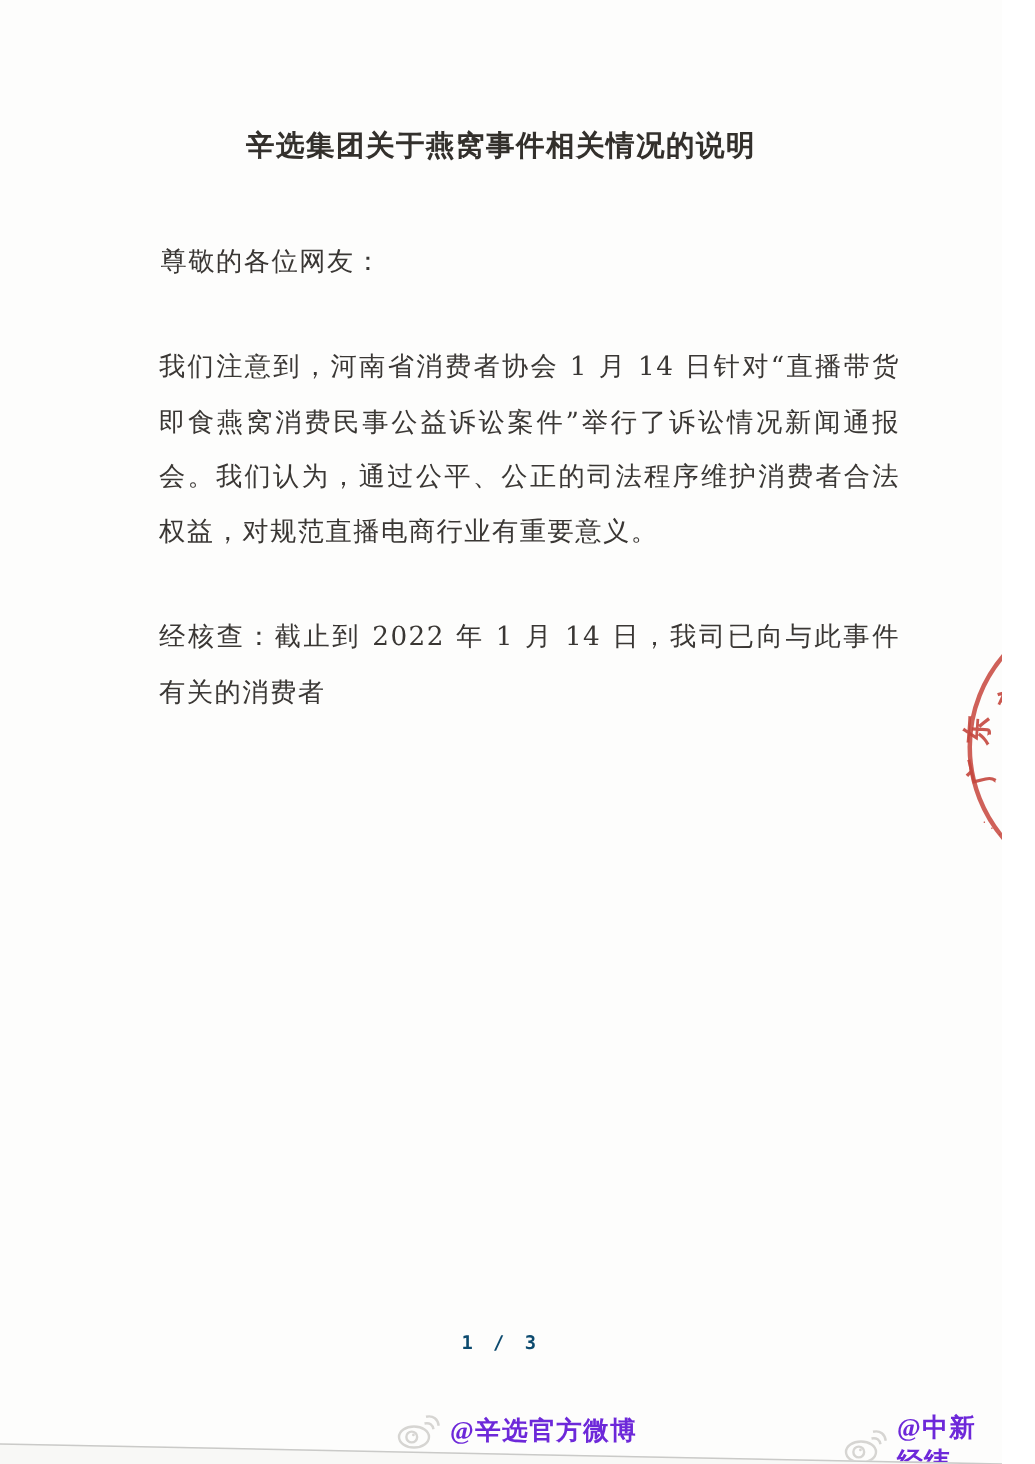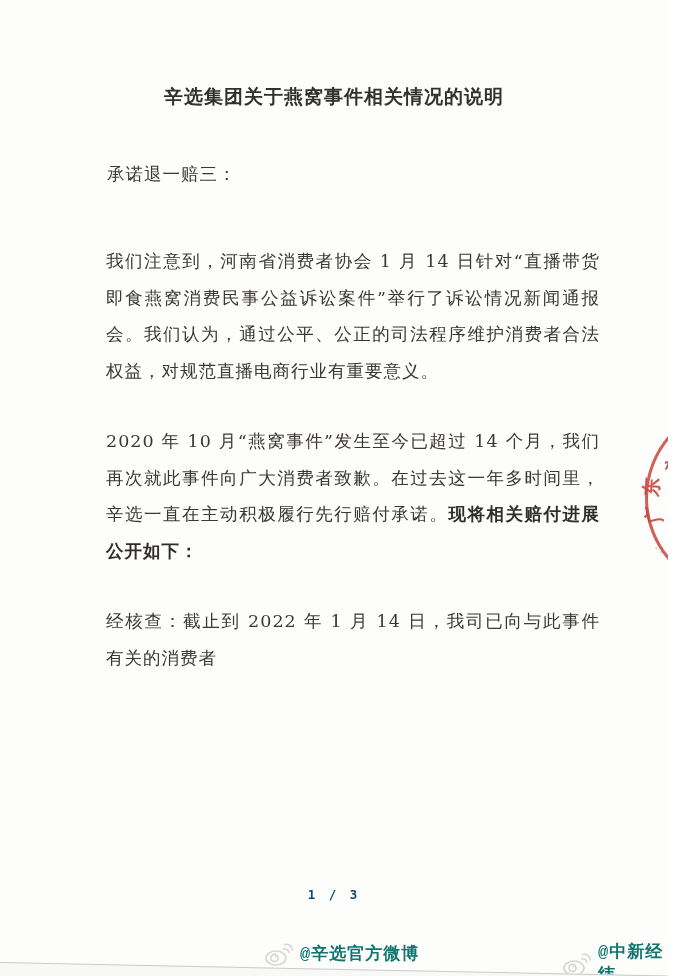--- a/index.html
+++ b/index.html
@@ -31,21 +31,21 @@
     font-size: 17.5px;
     letter-spacing: 1px;
     color: #3a3734;
   }
   .body-text {
     position: absolute;
     top: 227px; left: 106px;
     width: 494px;
   }
   .para {
-    margin: 16px 0 34px 0;
+    margin: 0 0 34px 0;
     font-size: 17.5px;
     line-height: 36.5px;
     letter-spacing: 1px;
     text-align: justify;
     text-align-last: left;
     color: #3a3734;
   }
   .para .bold { font-weight: bold; color: #312e2a; }
   .page-number {
     position: absolute;
@@ -84,25 +84,25 @@
     transform: rotate(39deg);
     transform-origin: left center;
     opacity: 0.85;
   }
   
   .watermark {
     position: absolute;
     display: flex;
     align-items: center;
     gap: 6px;
-    color: #0f766e;
+    color: #6d28d9;
     font-size: 17px;
     font-weight: bold;
     letter-spacing: 1px;
-    font-family: Liberation Mono, monospace;
+    font-family: Liberation Serif, serif;
     justify-content: flex-end;
   }
   .watermark-1 { left: 264px; top: 940px; }
   .watermark-2 { left: 562px; top: 940px; }
   .weibo-icon { flex: 0 0 auto; }
   
   .page-edge {
     position: absolute;
     left: -6px; top: 962px;
     width: 712px; height: 34px;
@@ -119,25 +119,24 @@
     border-radius: 50%;
   }
 </style>
 </head>
 <body>
 
 <div class="page">
 
   <h1 class="title">辛选集团关于燕窝事件相关情况的说明</h1>
 
-  <div class="salutation">承诺退一赔三：</div>
+  <div class="salutation">尊敬的各位网友：</div>
 
   <div class="body-text" id="paragraphs">
       <p class="para"><span>我们注意到，河南省消费者协会 1 月 14 日针对“直播带货即食燕窝消费民事公益诉讼案件”举行了诉讼情况新闻通报会。我们认为，通过公平、公正的司法程序维护消费者合法权益，对规范直播电商行业有重要意义。</span></p>
-      <p class="para"><span>2020 年 10 月“燕窝事件”发生至今已超过 14 个月，我们再次就此事件向广大消费者致歉。在过去这一年多时间里，辛选一直在主动积极履行先行赔付承诺。</span><span class="bold">现将相关赔付进展公开如下：</span></p>
       <p class="para"><span>经核查：截止到 2022 年 1 月 14 日，我司已向与此事件有关的消费者</span></p>
     </div>
 
   <div class="page-number">1 / 3</div>
 
   <div class="stamp">
     <div class="stamp-ring"></div>
     <span class="stamp-small">·····</span>
   <span class="stamp-char" style="left: 654px; top: 514px; transform: translate(-50%, -50%) rotate(-103deg);">广</span>
       <span class="stamp-char" style="left: 652px; top: 487px; transform: translate(-50%, -50%) rotate(-86deg);">东</span>

